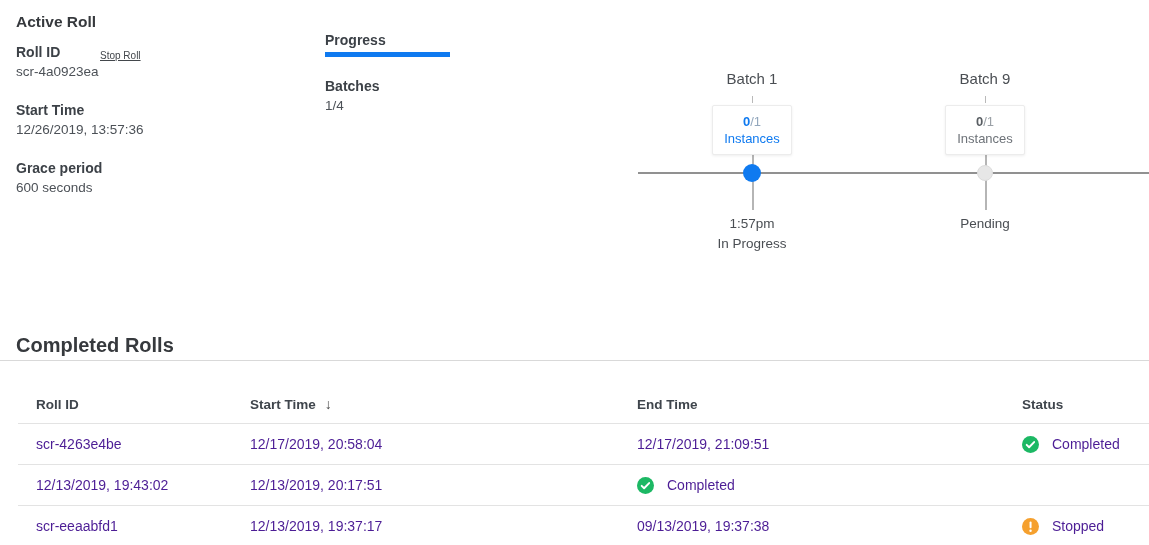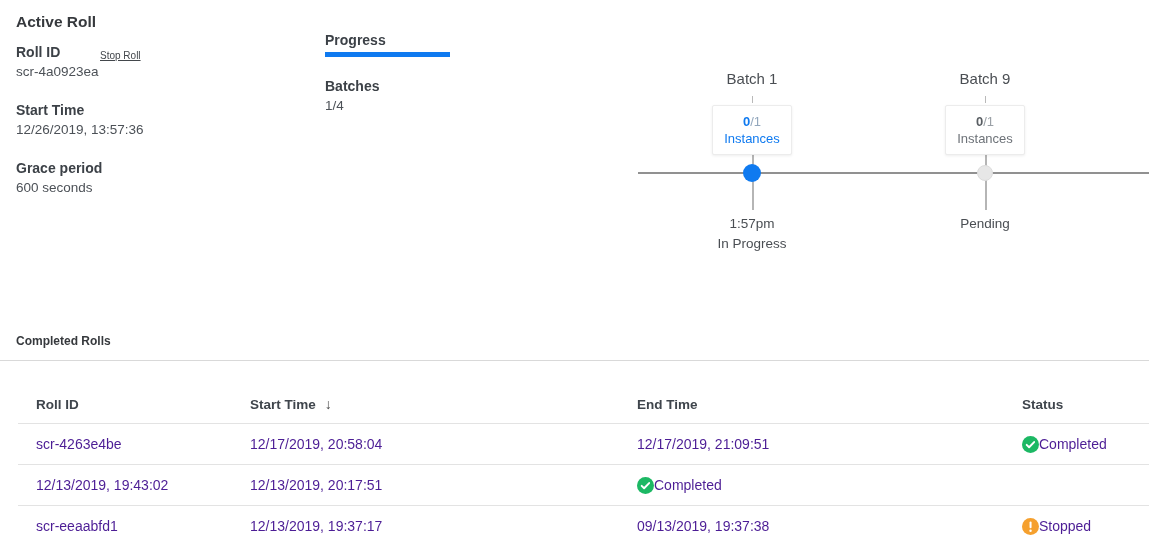--- a/index.html
+++ b/index.html
@@ -58,35 +58,35 @@
   .count-active .binst  { color:#0f7af0; }
   .count-pending .bcount { color:#595e63; font-weight:700; }
   .count-pending .btotal { color:#9aa0a6; }
   .count-pending .binst  { color:#6d7278; }
 
   .btime   { position:absolute; left:0; right:0; top:146px; font-size:13.5px; color:#4a4e53; }
   .bstatus { position:absolute; left:0; right:0; top:166px; font-size:13.5px; color:#4a4e53; }
 
   
   .completed { position:absolute; left:0; top:320px; width:1149px; }
-  .cr-title { position:absolute; left:16px; top:14px; font-size:12px; font-weight:700; color:#36393d; }
+  .cr-title { position:absolute; left:16px; top:14px; font-size:20px; font-weight:700; color:#36393d; }
   .cr-divider { position:absolute; left:0; right:0; top:40px; height:1px; background:#d9d9d9; }
 
   .cr-table { position:absolute; left:18px; right:0; top:41px; }
   .trow {
     display:grid; grid-template-columns:232px 387px 385px auto;
     align-items:center; border-bottom:1px solid #e3e3e3;
   }
   .trow > :first-child { padding-left:18px; }
   .thead { height:63px; align-items:end; padding-bottom:11px; }
   .thead .tcell { font-size:13.5px; font-weight:700; color:#3f454c; display:flex; align-items:center; }
   .tbody-row { height:41px; }
   .tcell { font-size:14px; color:#4c1d95; }
   .sort-arrow { margin-left:9px; font-size:14px; color:#4a4a4a; font-weight:400; cursor:pointer; }
-  .status-cell { display:flex; }
+  .status-cell { display:flex; gap:13px; }
   .sicon { width:17px; height:17px; flex:0 0 auto; }
 </style>
 </head>
 <body>
 
 <div class="page">
 
   <section class="active-roll">
     <h2 class="ar-title">Active Roll</h2>
     <a class="stop-roll">Stop Roll</a>

